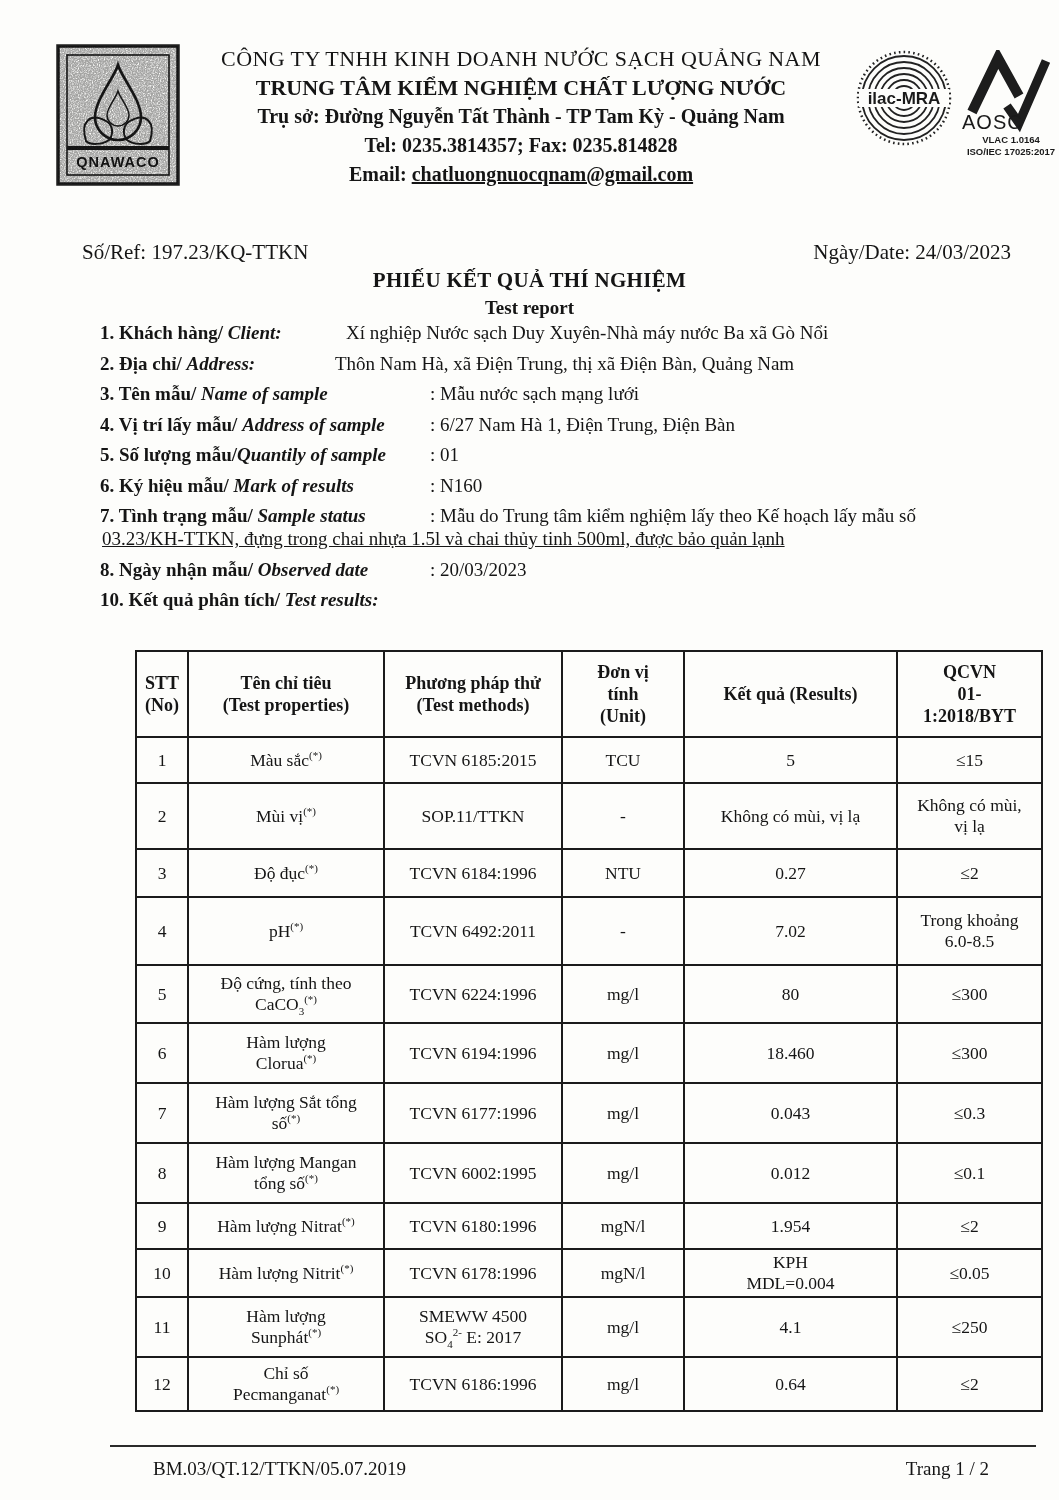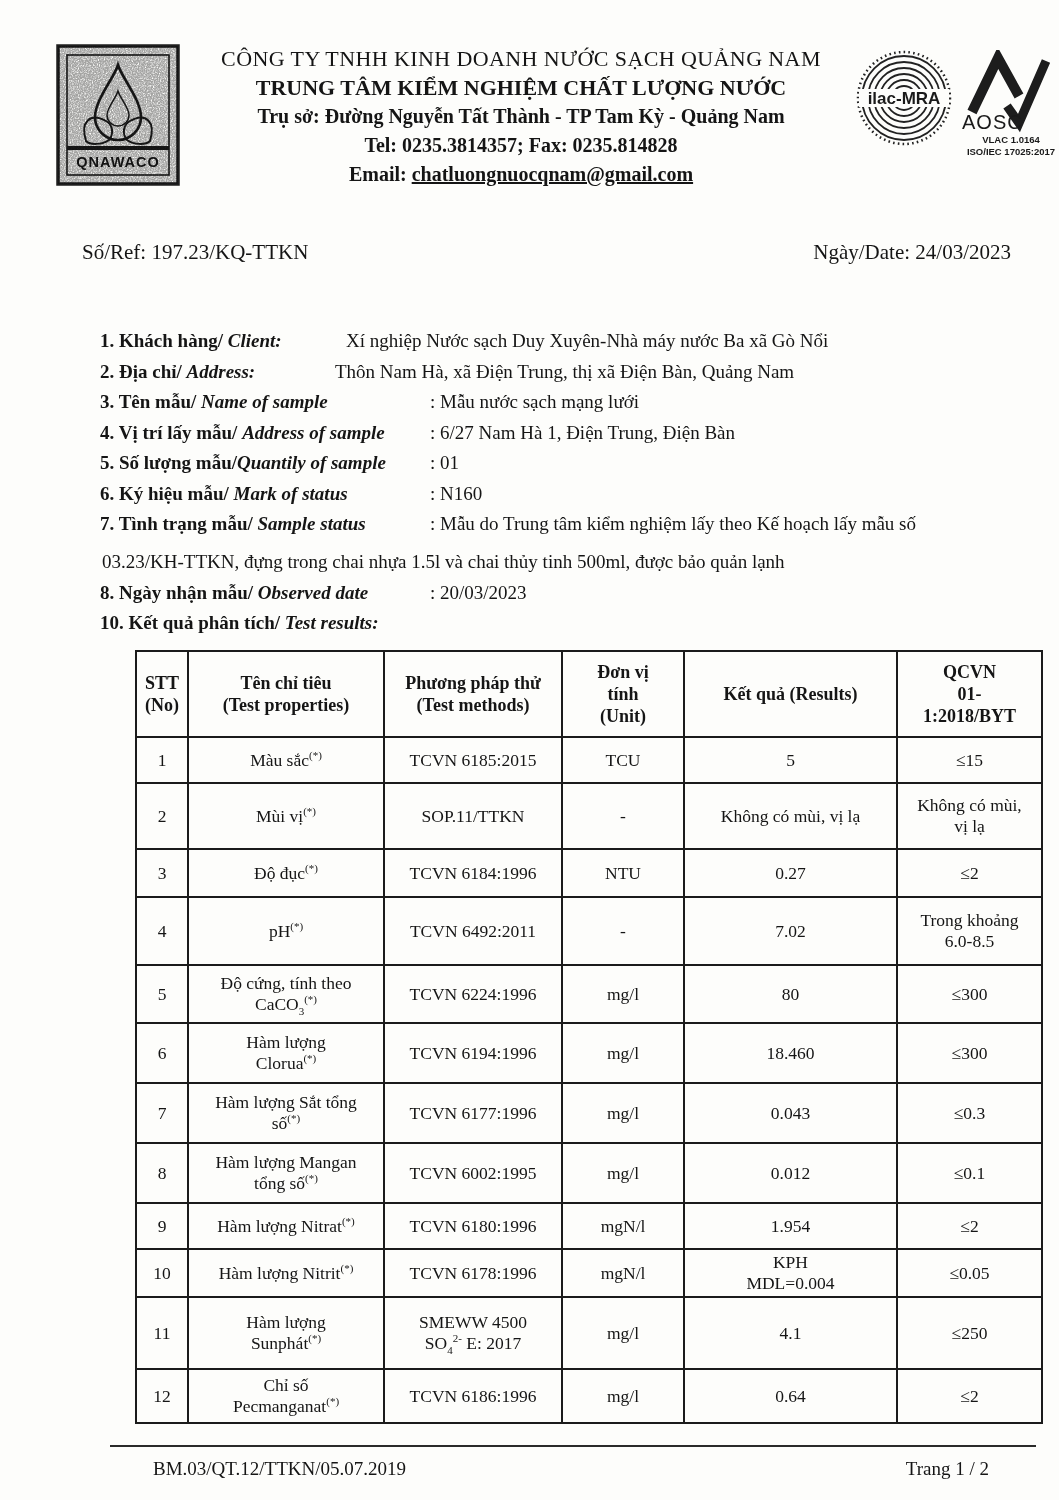--- a/index.html
+++ b/index.html
@@ -22,48 +22,48 @@
   .hc-email a{color:#151515;text-decoration:none;}
   .hc-email .u{text-decoration:underline;font-weight:bold;}
   .logos-right{display:flex;gap:6px;margin-left:10px;margin-top:6px;}
   
   .ref-row{position:absolute;top:240px;left:82px;right:48px;display:flex;justify-content:space-between;font-size:21px;}
   
   .title-wrap{position:absolute;top:268px;left:0;right:0;text-align:center;}
   .title-vi{font-size:21px;font-weight:bold;letter-spacing:.3px;}
   .title-en{font-size:19px;font-weight:bold;margin-top:4px;}
   
-  .info{position:absolute;top:330px;left:100px;right:34px;font-size:19px;}
+  .info{position:absolute;top:322px;left:100px;right:34px;font-size:19px;}
   .info-item{margin-bottom:8.5px;}
   .info-row{display:flex;align-items:baseline;}
   .info-label{font-weight:bold;flex:0 0 auto;}
   .info-label i{font-weight:bold;}
   .lw-near{flex-basis:235px;}
   .lw-mid{flex-basis:330px;}
   .info-value{flex:1 1 auto;}
   .info-value.vb{font-weight:normal;margin-left:11px;}
-  .info-cont{margin-top:16px;margin-left:2px;}
+  .info-cont{margin-top:1px;margin-left:2px;text-decoration:underline;}
   
   .results{position:absolute;top:650px;left:135px;}
   table{border-collapse:collapse;table-layout:fixed;width:906px;}
   th,td{border:2px solid #1b1b1b;text-align:center;vertical-align:middle;padding:2px 4px;overflow:hidden;}
   th{font-size:18px;font-weight:bold;line-height:22px;}
   td{font-size:17.5px;line-height:21px;}
   thead tr{height:86px;border-radius:9px;}
   tbody tr:nth-child(1){height:46px;}
   tbody tr:nth-child(2){height:66px;}
   tbody tr:nth-child(3){height:48px;}
   tbody tr:nth-child(4){height:68px;}
   tbody tr:nth-child(5){height:58px;}
   tbody tr:nth-child(6){height:60px;}
   tbody tr:nth-child(7){height:60px;}
   tbody tr:nth-child(8){height:60px;}
   tbody tr:nth-child(9){height:46px;}
   tbody tr:nth-child(10){height:35px;}
-  tbody tr:nth-child(11){height:72px;}
+  tbody tr:nth-child(11){height:60px;}
   tbody tr:nth-child(12){height:54px;}
   sup{font-size:11px;line-height:0;}
   sub{font-size:11px;line-height:0;}
   
   .footer-line{position:absolute;top:1445px;left:110px;width:926px;height:2px;background:#2a2a2a;}
   .footer-text{position:absolute;top:1458px;left:153px;right:70px;display:flex;justify-content:space-between;font-size:19px;}
 </style>
 </head>
 <body>
 
@@ -121,20 +121,24 @@
         <text x="52" y="105" text-anchor="middle" font-family="Liberation Sans, sans-serif" font-size="9.5" font-weight="bold" fill="#1a1a1a">ISO/IEC 17025:2017</text>
       </svg>
     </div>
   </div>
 
   <div class="ref-row">
     <span>Số/Ref: 197.23/KQ-TTKN</span>
     <span>Ngày/Date: 24/03/2023</span>
   </div>
 
+  <div class="title-wrap">
+    <div class="title-vi">PHIẾU KẾT QUẢ THÍ NGHIỆM</div>
+    <div class="title-en">Test report</div>
+  </div>
 
   <div class="info" id="info-list">
       <div class="info-item">
         <div class="info-row">
           <span class="info-label lw-near"><b>1. Khách hàng/ </b><i>Client:</i></span>
           <span class="info-value vb">Xí nghiệp Nước sạch Duy Xuyên-Nhà máy nước Ba xã Gò Nổi</span>
         </div>
       </div>
       <div class="info-item">
         <div class="info-row">
@@ -155,21 +159,21 @@
         </div>
       </div>
       <div class="info-item">
         <div class="info-row">
           <span class="info-label lw-mid"><b>5. Số lượng mẫu/</b><i>Quantily of sample</i></span>
           <span class="info-value">: 01</span>
         </div>
       </div>
       <div class="info-item">
         <div class="info-row">
-          <span class="info-label lw-mid"><b>6. Ký hiệu mẫu/ </b><i>Mark of status</i></span>
+          <span class="info-label lw-mid"><b>6. Ký hiệu mẫu/ </b><i>Mark of results</i></span>
           <span class="info-value">: N160</span>
         </div>
       </div>
       <div class="info-item">
         <div class="info-row">
           <span class="info-label lw-mid"><b>7. Tình trạng mẫu/ </b><i>Sample status</i></span>
           <span class="info-value">: Mẫu do Trung tâm kiểm nghiệm lấy theo Kế hoạch lấy mẫu số</span>
         </div>
         <div class="info-cont">03.23/KH-TTKN, đựng trong chai nhựa 1.5l và chai thủy tinh 500ml, được bảo quản lạnh</div>
       </div>

